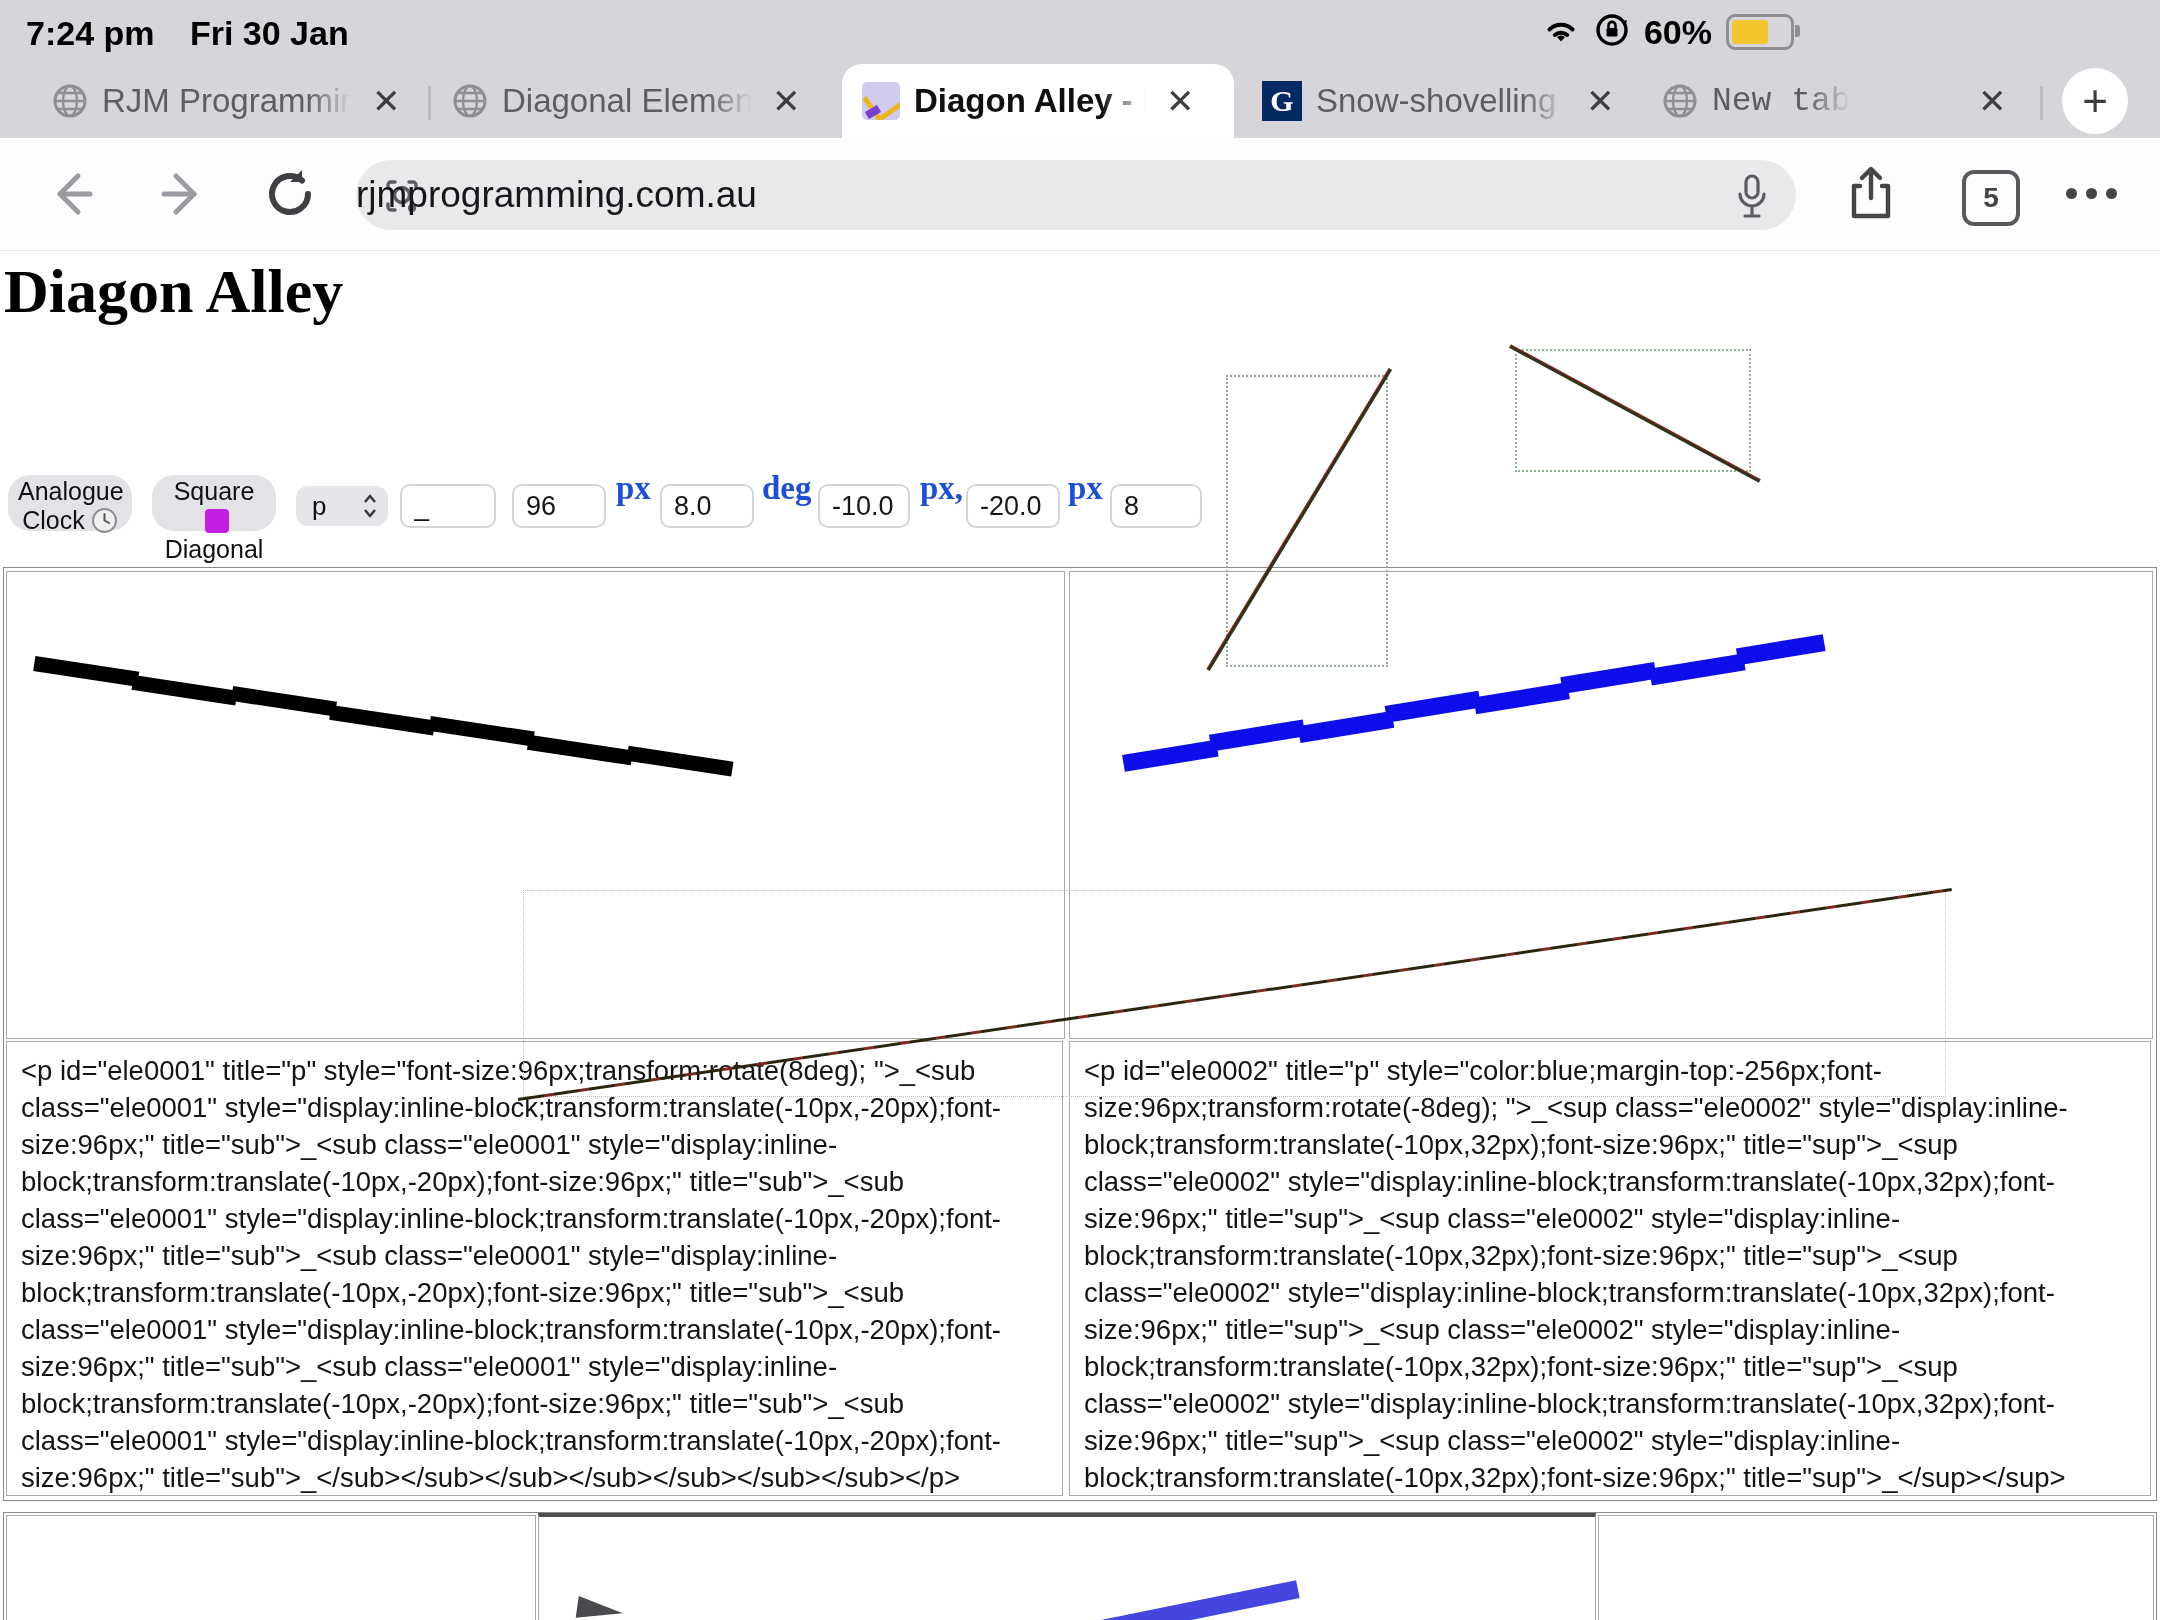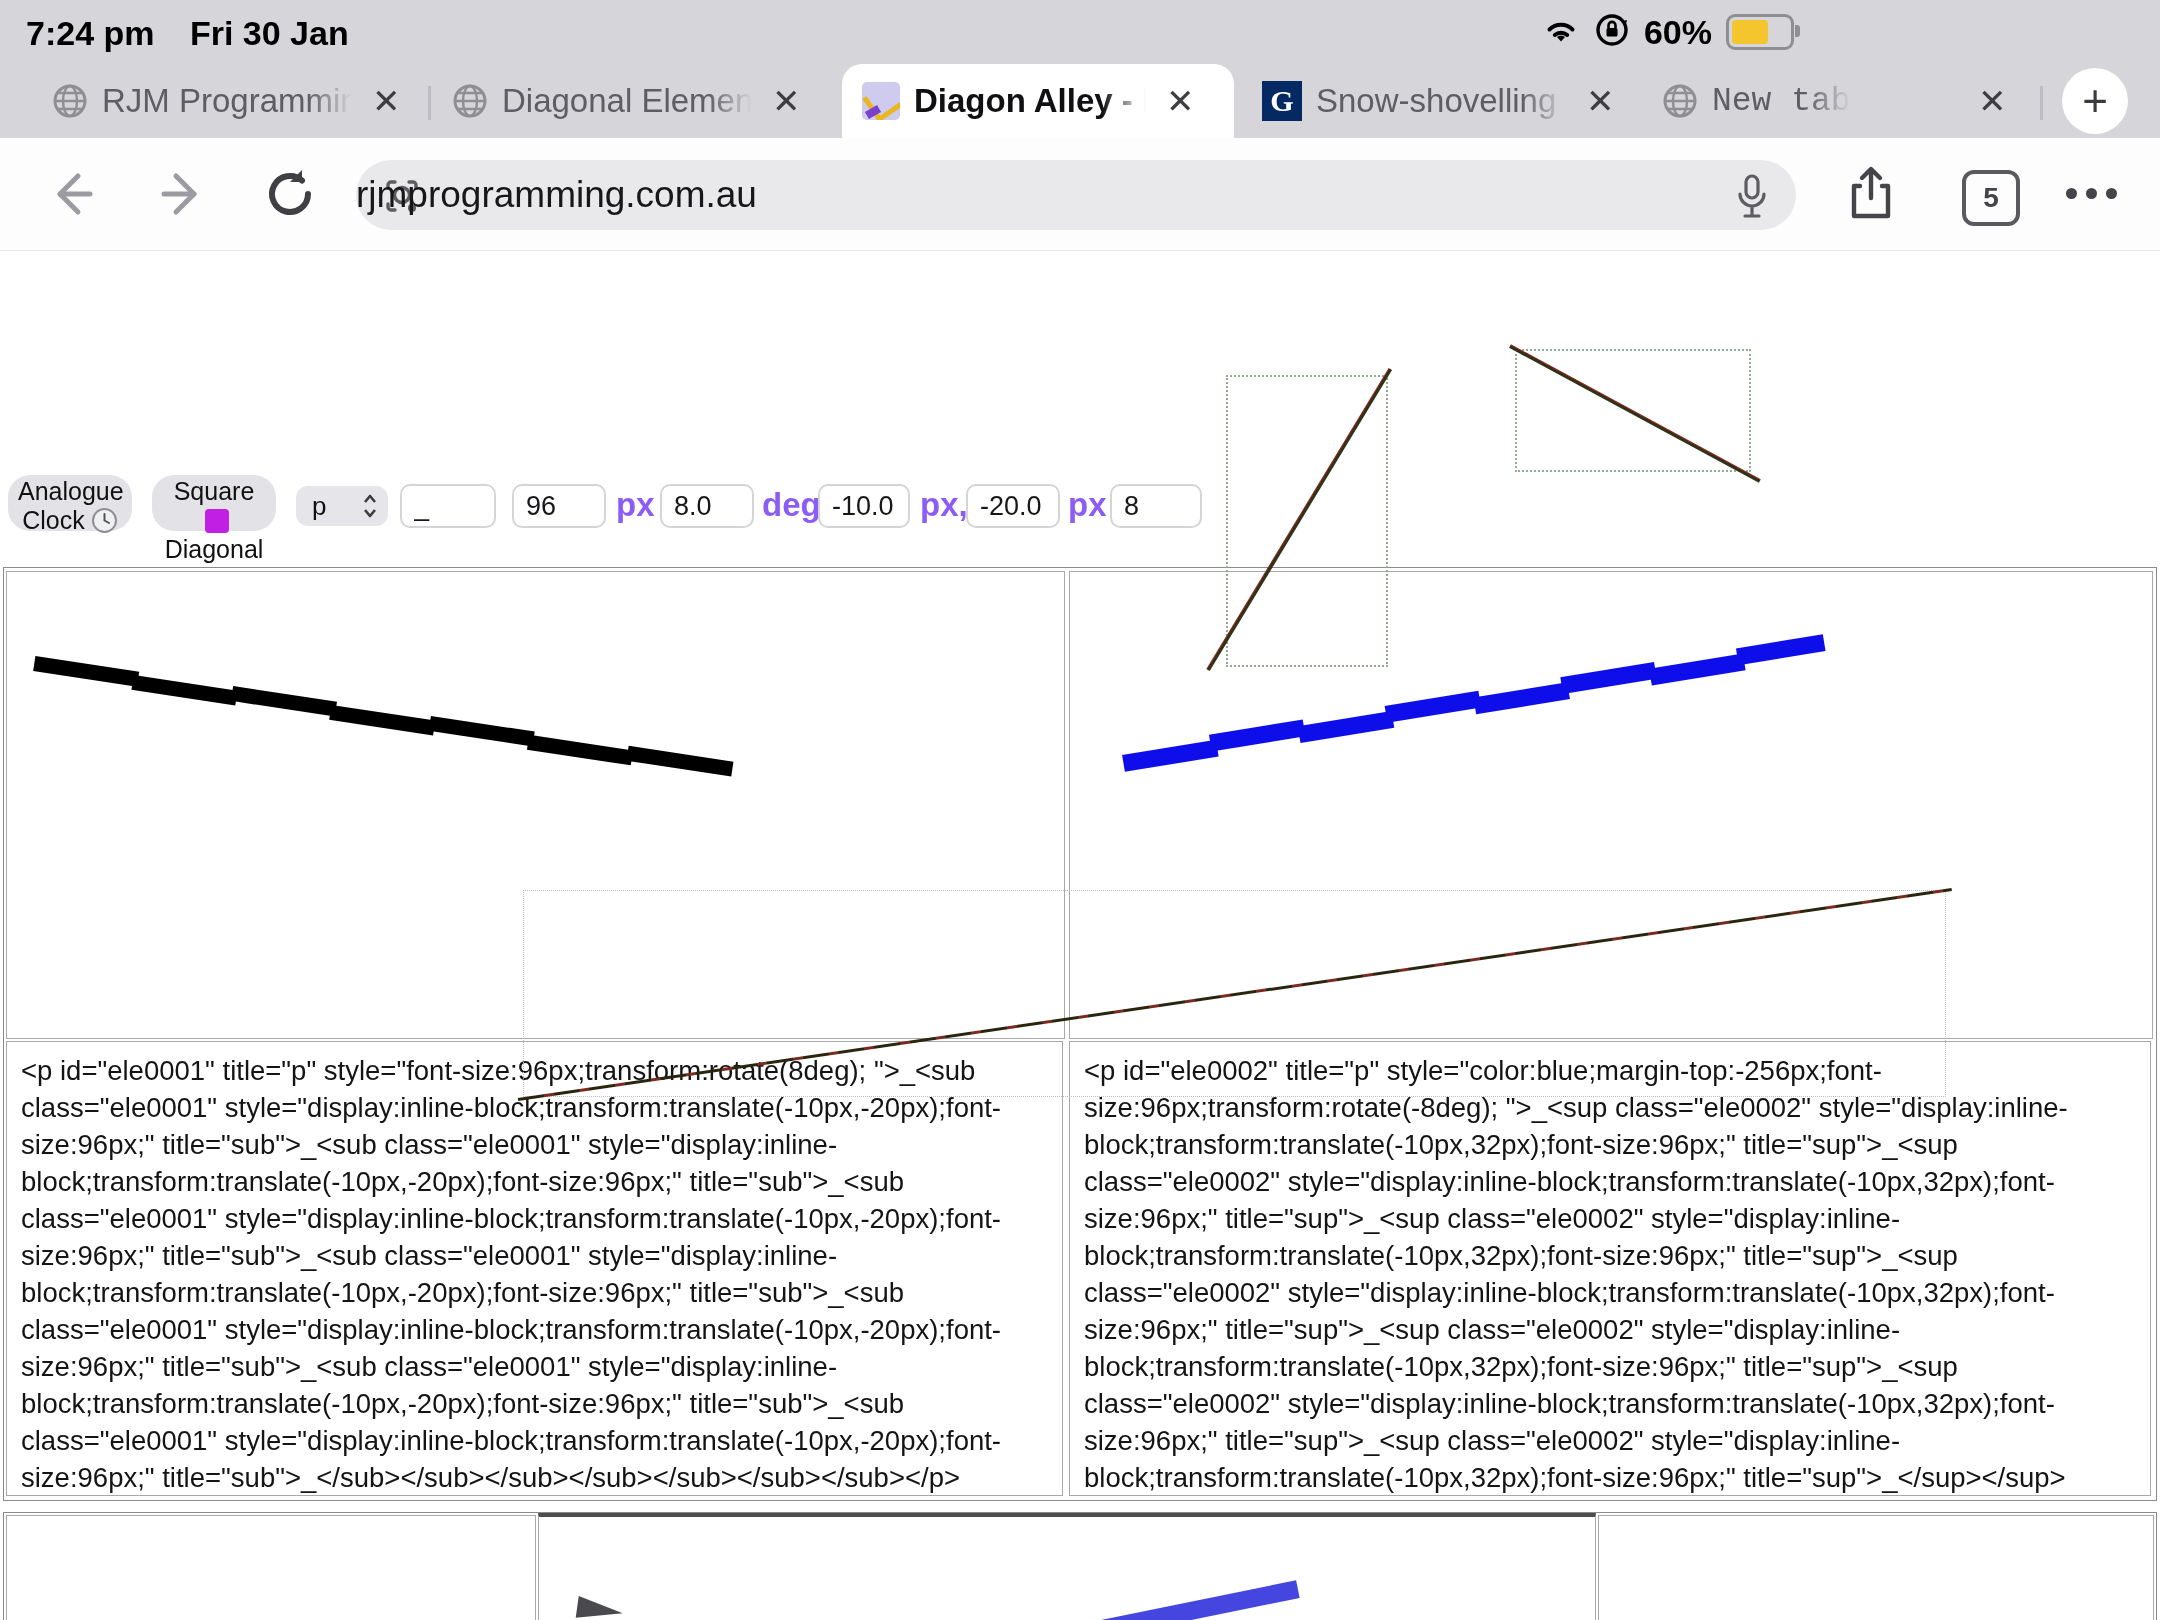--- a/index.html
+++ b/index.html
@@ -53,21 +53,21 @@
   .controls{position:absolute;left:0;top:470px;height:64px;width:2160px;}
   .pillbtn{position:absolute;background:#e3e3e7;border:none;border-radius:22px;text-align:center;
       font-family:"Liberation Sans",sans-serif;font-size:25px;line-height:29px;color:#111;padding:2px 10px;}
   .sq{display:inline-block;width:24px;height:24px;background:#c21fe4;border-radius:4px;vertical-align:-4px;margin-left:6px;}
   .clockic{display:inline-block;width:27px;height:27px;vertical-align:-5px;margin-left:6px;color:#6d6d72;}
   .selectbox{position:absolute;left:296px;top:16px;width:92px;height:40px;background:#e6e6ea;border-radius:12px;font-size:26px;}
   .selectbox .val{position:absolute;left:16px;top:5px;}
   .selectbox .chev{position:absolute;right:10px;top:6px;width:16px;height:28px;color:#3c3c40;}
   .tin{position:absolute;top:14px;height:44px;background:#fff;border:2px solid #d4d4d9;border-radius:10px;
       font-family:"Liberation Sans",sans-serif;font-size:27px;color:#17171a;padding:0 0 0 12px;box-sizing:border-box;}
-  .unitlbl{position:absolute;top:16px;font-family:Liberation Sans, sans-serif;font-weight:700;font-size:33px;color:#8b5cf6;}
+  .unitlbl{position:absolute;top:0;font-family:Liberation Serif, serif;font-weight:700;font-size:33px;color:#1d4ed8;}
   
   .tbl-outer{position:absolute;border:1px solid #8b8b8b;background:#fff;}
   .cell{position:absolute;border:1px solid #a9a9a9;background:#fff;overflow:hidden;}
   .codecell{font-family:"Liberation Sans",sans-serif;font-size:27.5px;line-height:37px;color:#141416;
       padding:10px 14px;box-sizing:border-box;white-space:normal;word-break:break-word;}
   .darktop{border-top:4px solid #4e4e4e;}
   
   .overlay{position:absolute;inset:0;pointer-events:none;}
   .dashedbox{position:absolute;border:2px dotted #8fae92;}
   .dashedbox.faint{border:1px dotted #b9c2b9;}
@@ -207,20 +207,21 @@
         </svg>
     </span>
     <span class="tabcount" style="left:1962px;">5</span>
     <span class="dots" style="left:2066px;">
         <i></i>
         <i></i>
         <i></i>
       </span>
   </div>
 
+  <h1 class="page-h1">Diagon Alley</h1>
 
   <div class="controls">
     <button class="pillbtn" style="left:8px;top:5px;width:124px;height:56px;">
       <span>Analogue</span><br>
       <span>Clock</span><span class="clockic"><svg viewBox="0 0 27 27">
             <circle cx="13.5" cy="13.5" r="11.5" fill="#eef0f2" stroke="#8e8e93" stroke-width="2"></circle>
             <path d="M13.5 7v6.5l4.5 2.5" fill="none" stroke="#555" stroke-width="2" stroke-linecap="round"></path>
           </svg></span>
     </button>
     <button class="pillbtn" style="left:152px;top:5px;width:124px;height:56px;">

